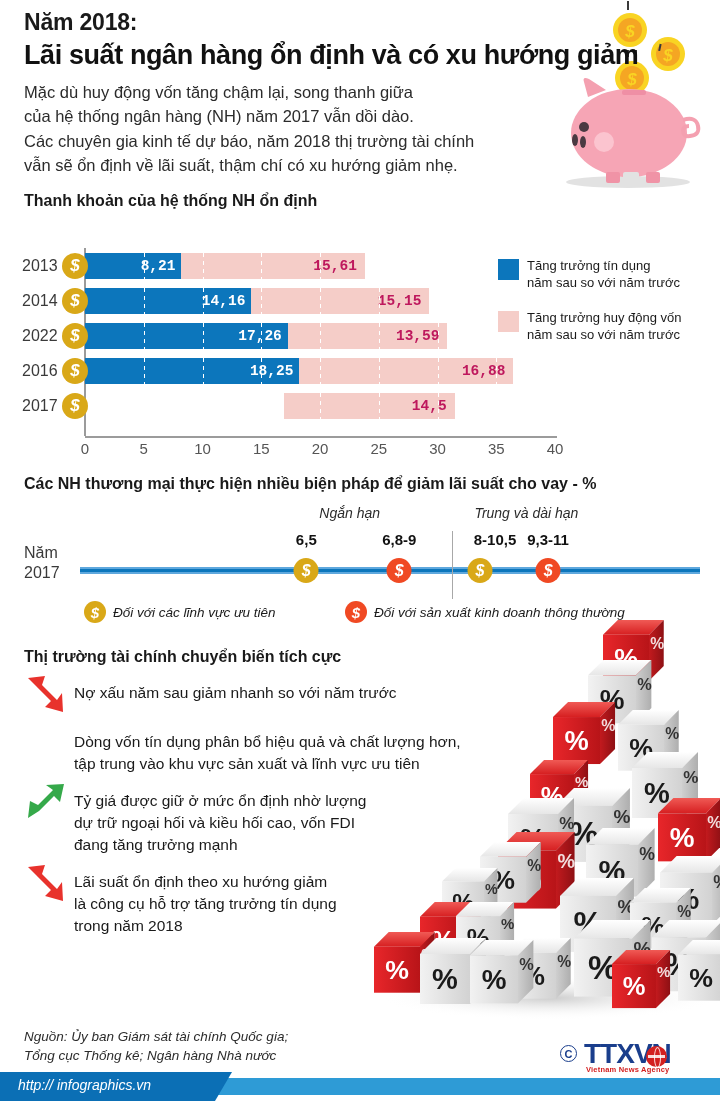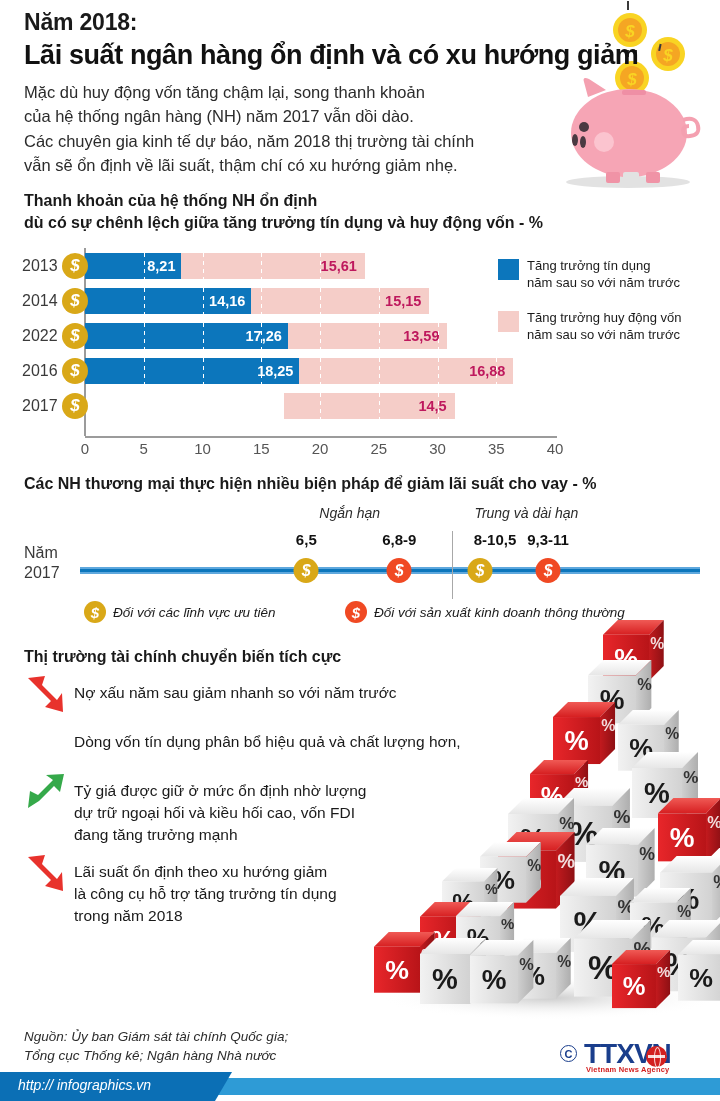--- a/index.html
+++ b/index.html
@@ -35,21 +35,21 @@
   .chart { position:absolute; left:0; top:248px; width:720px; height:205px; }
   .chart-plot { position:absolute; left:85px; top:0px; width:470px; height:188px; }
   .axis-line { position:absolute; left:85px; top:188px; width:472px; height:2px; background:#9b9b9b; }
   .y-axis-line { position:absolute; left:84px; top:0px; width:2px; height:188px; background:#9b9b9b; }
 
   .row { position:absolute; left:0; height:26px; }
   .seg { position:absolute; top:0; height:26px; }
   .seg.blue { background:#0c76bc; }
   .seg.pink { background:#f5cdc8; }
   .seg-label { position:absolute; top:50%; transform:translateY(-50%); font-size:14.5px;
-               font-weight:700; white-space:nowrap; }
+               font-weight:700; white-space:nowrap;font-family:Liberation Mono, monospace; }
   .seg-label.on-blue { color:#ffffff; right:6px; }
   .seg-label.on-pink { color:#be185d; right:8px; }
 
   .gl { position:absolute; top:0; width:1px; height:26px;
         background:repeating-linear-gradient(to bottom,#ffffff 0 4px,transparent 4px 8px); }
 
   .ylab { position:absolute; font-size:16px; color:#3a3a3a; white-space:nowrap; }
   .ycoin { position:absolute; width:26px; height:26px; border-radius:50%;
            background:#d9a818; color:#fff; font-size:17px; font-weight:700;
            display:flex; align-items:center; justify-content:center; font-style:italic; }
@@ -139,21 +139,21 @@
 </style>
 </head>
 <body>
 
 <div class="page">
 
   <div class="hdr">
     <div class="hdr-kicker">Năm 2018:</div>
     <div class="hdr-title">Lãi suất ngân hàng ổn định và có xu hướng giảm</div>
     <div class="hdr-sub">
-      <div>Mặc dù huy động vốn tăng chậm lại, song thanh khoản</div>
+      <div>Mặc dù huy động vốn tăng chậm lại, song thanh giữa</div>
       <div>của hệ thống ngân hàng (NH) năm 2017 vẫn dồi dào.</div>
       <div>Các chuyên gia kinh tế dự báo, năm 2018 thị trường tài chính</div>
       <div>vẫn sẽ ổn định về lãi suất, thậm chí có xu hướng giảm nhẹ.</div>
     </div>
   </div>
 
   <svg class="piggy-art" viewBox="0 0 190 190">
     <g>
       <circle cx="104" cy="30" r="17" fill="#f9d423"></circle>
       <circle cx="104" cy="30" r="12" fill="#f5a623"></circle>
@@ -180,21 +180,20 @@
       <rect x="96" y="90" width="24" height="5" rx="2" fill="#ef8fa5"></rect>
       <circle cx="58" cy="127" r="5" fill="#4a3a42"></circle>
       <ellipse cx="49" cy="140" rx="3" ry="6" fill="#4a3a42"></ellipse>
       <ellipse cx="57" cy="142" rx="3" ry="6" fill="#4a3a42"></ellipse>
       <circle cx="78" cy="142" r="10" fill="#fbc4cf"></circle>
     </g>
   </svg>
 
   <div class="sec1-title">
     <div>Thanh khoản của hệ thống NH ổn định</div>
-    <div>dù có sự chênh lệch giữa tăng trưởng tín dụng và huy động vốn - %</div>
   </div>
 
   <div class="chart" id="chart">
     <div class="y-axis-line"></div>
     <div class="axis-line"></div>
     <div class="chart-plot" id="chart-plot">
         <div class="row" style="top: 5px; width: 279.885px;">
           <div class="seg blue" style="left: 0px; width: 96.4675px;">
             <span class="seg-label on-blue">8,21</span>
           </div>
@@ -556,20 +555,21 @@
           <path d="M4 6 L21 4 L18 13 L33 28 L38 21 L39 40 L21 35 L27 29 L12 14 L4 6 Z" fill="#e8322c"></path>
         </svg>
         <div class="b-text">
           <div>Nợ xấu năm sau giảm nhanh so với năm trước</div>
         </div>
       </div>
       <div class="b-row">
         <div class="b-arrow spacer"></div>
         <div class="b-text">
           <div>Dòng vốn tín dụng phân bổ hiệu quả và chất lượng hơn,</div>
+          <div>tập trung vào khu vực sản xuất và lĩnh vực ưu tiên</div>
         </div>
       </div>
       <div class="b-row">
         <svg viewBox="0 0 44 44" class="b-arrow">
           <path d="M4 38 L6 21 L14 25 L29 10 L22 5 L40 4 L36 22 L30 16 L15 31 L4 38 Z" fill="#35a94a"></path>
         </svg>
         <div class="b-text">
           <div>Tỷ giá được giữ ở mức ổn định nhờ lượng</div>
           <div>dự trữ ngoại hối và kiều hối cao, vốn FDI</div>
           <div>đang tăng trưởng mạnh</div>

